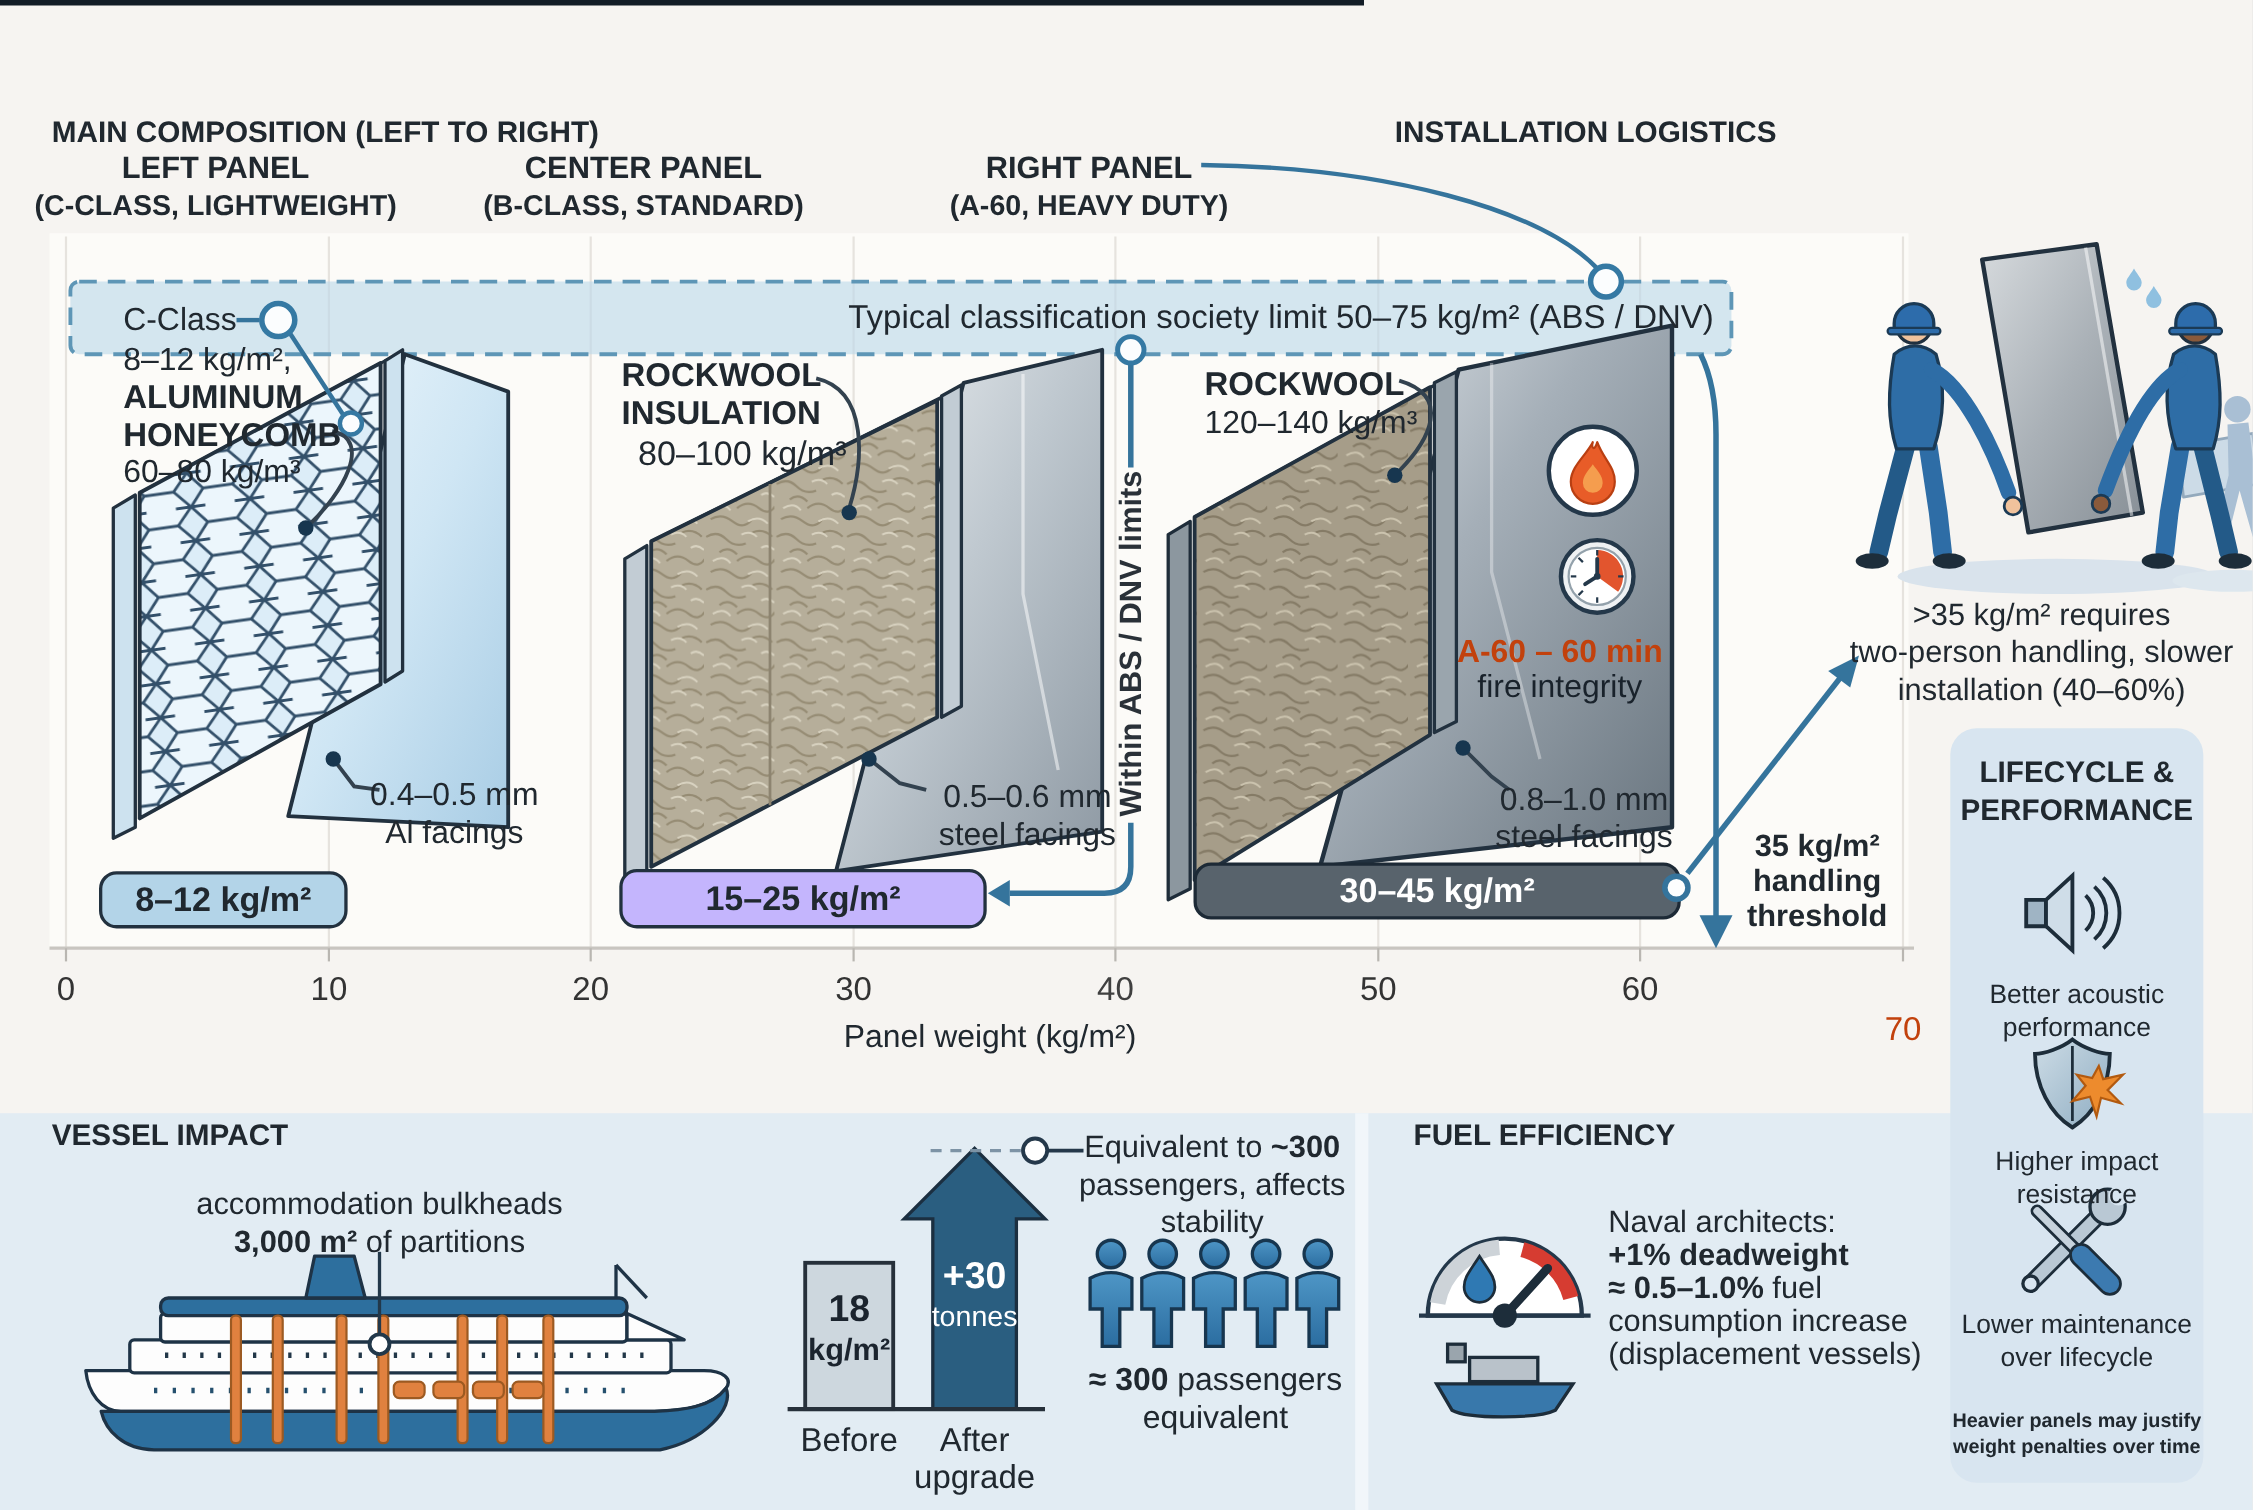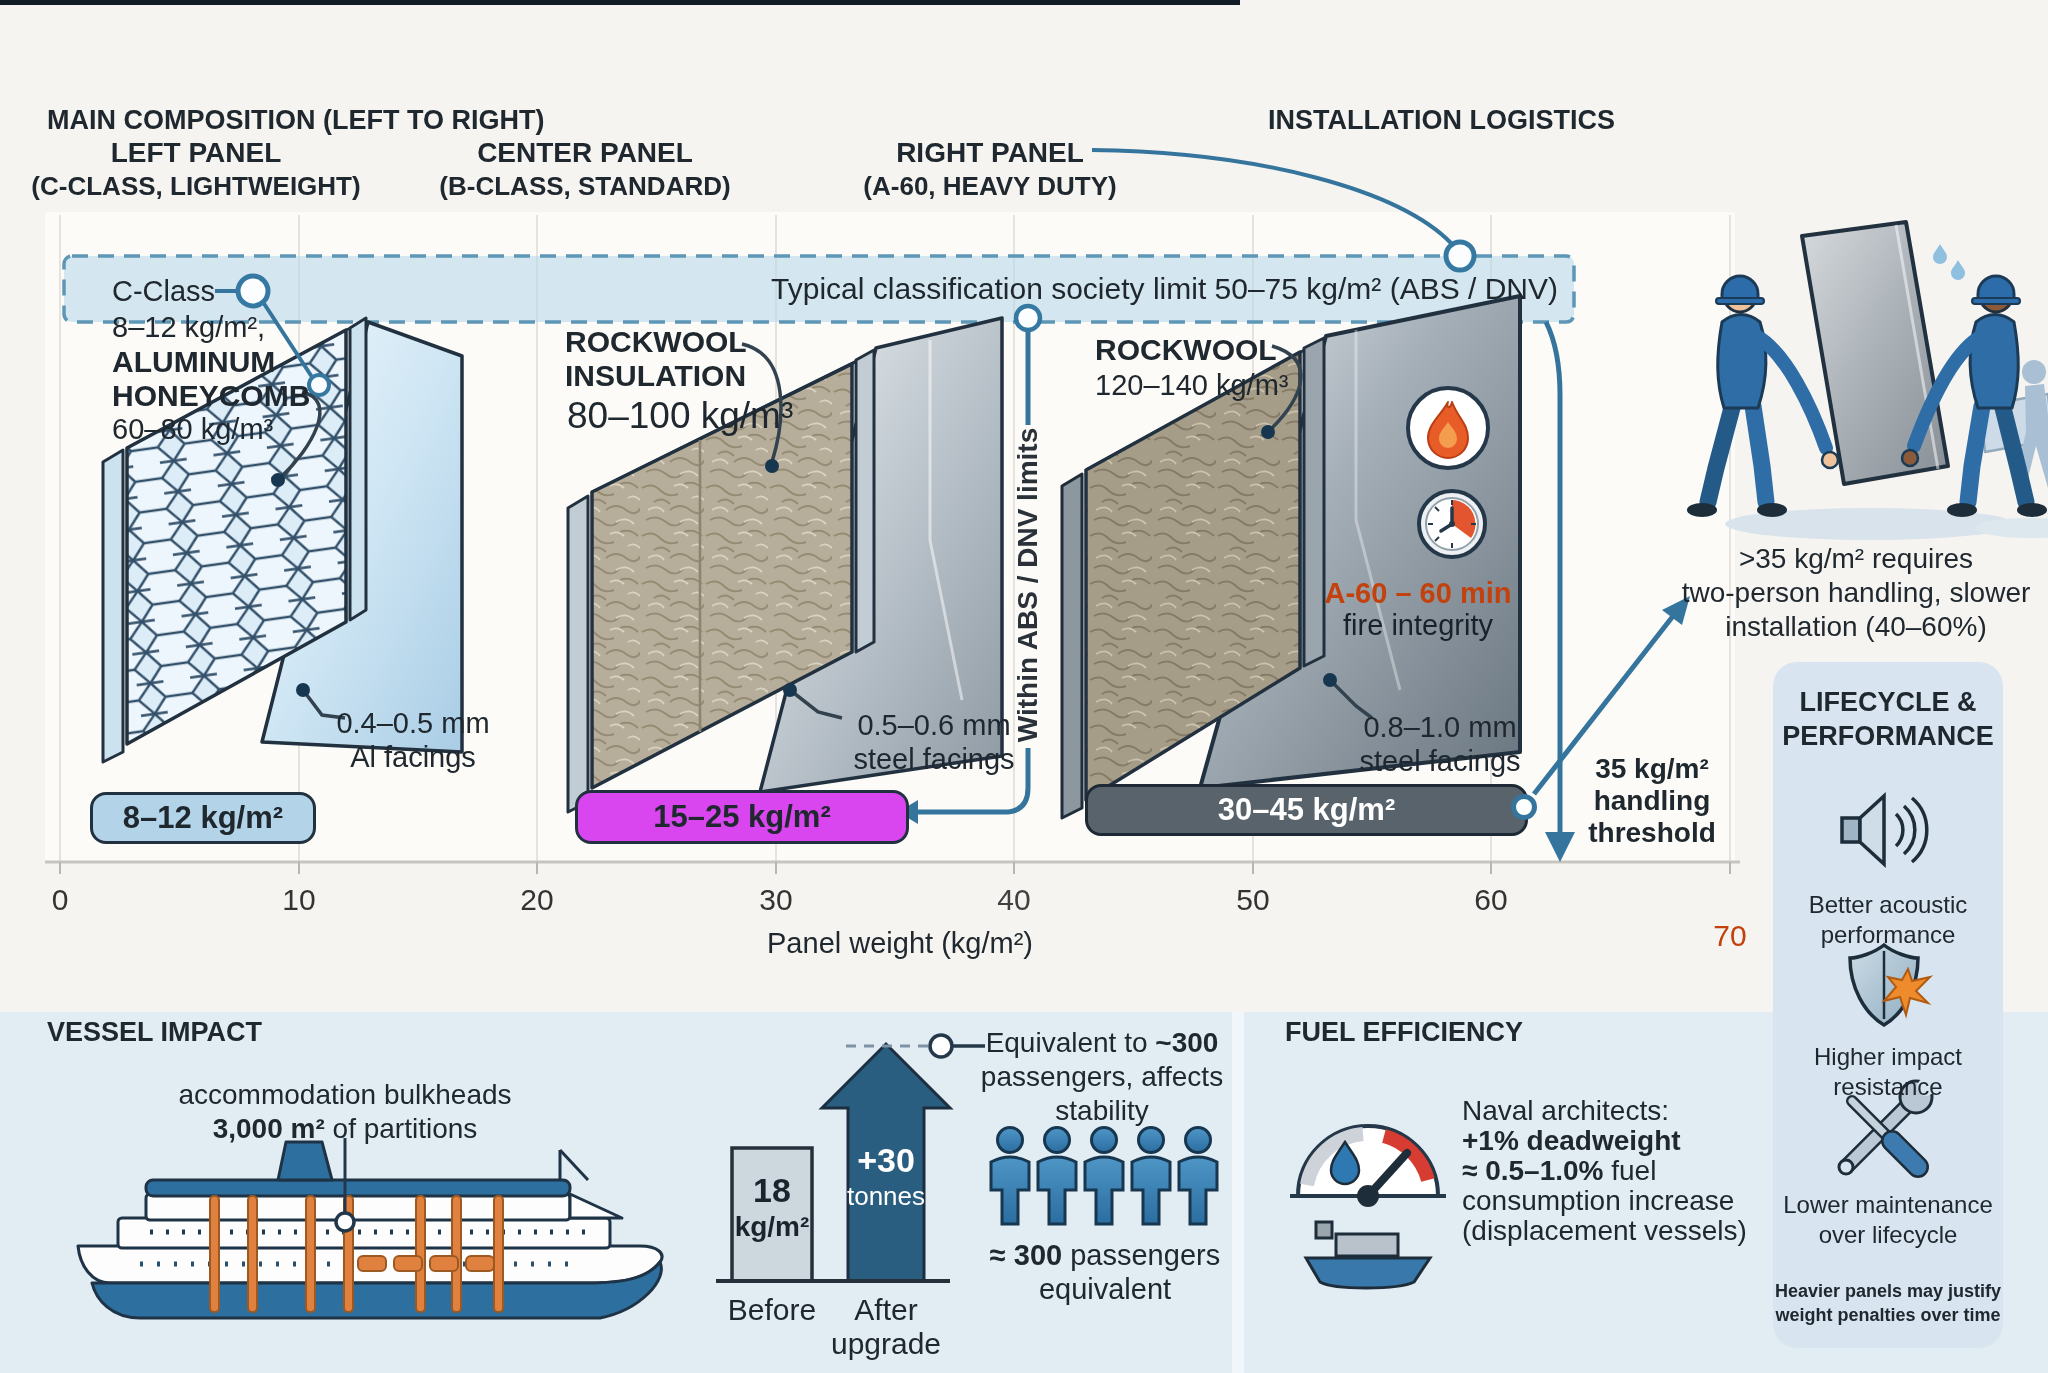--- a/index.html
+++ b/index.html
@@ -338,35 +338,35 @@
 <div class="t" style="left:112px;top:276px;font-size:29px">C-Class</div>
 <div class="t" style="left:112px;top:312px;font-size:29px">8–12 kg/m²,</div>
 <div class="t b" style="left:112px;top:346px;font-size:30px">ALUMINUM</div>
 <div class="t b" style="left:112px;top:380px;font-size:30px">HONEYCOMB</div>
 <div class="t" style="left:112px;top:414px;font-size:29px">60–80 kg/m³</div>
 <div class="t c" style="left:413px;top:708px;font-size:29px">0.4–0.5 mm</div>
 <div class="t c" style="left:413px;top:742px;font-size:29px">Al facings</div>
 
 <div class="t b" style="left:565px;top:326px;font-size:30px">ROCKWOOL</div>
 <div class="t b" style="left:565px;top:360px;font-size:30px">INSULATION</div>
-<div class="t" style="left:567px;top:396px;font-size:37px">80–100 kg/m³</div>
+<div class="t" style="left:580px;top:396px;font-size:31px">80–100 kg/m³</div>
 <div class="t c" style="left:934px;top:710px;font-size:29px">0.5–0.6 mm</div>
 <div class="t c" style="left:934px;top:744px;font-size:29px">steel facings</div>
 
 <div class="t b" style="left:1095px;top:334px;font-size:30px">ROCKWOOL</div>
 <div class="t" style="left:1095px;top:370px;font-size:29px">120–140 kg/m³</div>
 <div class="t b c" style="left:1418px;top:578px;font-size:29px;color:#c2410c">A-60 – 60 min</div>
 <div class="t c" style="left:1418px;top:610px;font-size:29px;color:#19222b">fire integrity</div>
 <div class="t c" style="left:1440px;top:712px;font-size:29px">0.8–1.0 mm</div>
 <div class="t c" style="left:1440px;top:746px;font-size:29px">steel facings</div>
 
 <div class="badge" style="left:90px;top:792px;width:220px;height:46px;background:#b3d4e8">
       <span>8–12 kg/m²</span>
     </div>
-<div class="badge" style="left:575px;top:790px;width:328px;height:48px;background:#d946ef">
+<div class="badge" style="left:563px;top:790px;width:328px;height:48px;background:#c4b5fd">
       <span>15–25 kg/m²</span>
     </div>
 <div class="badge" style="left:1085px;top:784px;width:437px;height:46px;background:#58636c;color:#fff;border-color:#1d2a36">
       <span>30–45 kg/m²</span>
     </div>
 <span class="ring" style="left:1511px;top:794px;width:26px;height:26px"></span>
 
 <div class="t b rot" style="left:1028px;top:585px;font-size:28px;color:#2a3138">Within ABS / DNV limits</div>
 
 <div class="t b c" style="left:1652px;top:754px;font-size:28px">35 kg/m²</div>

